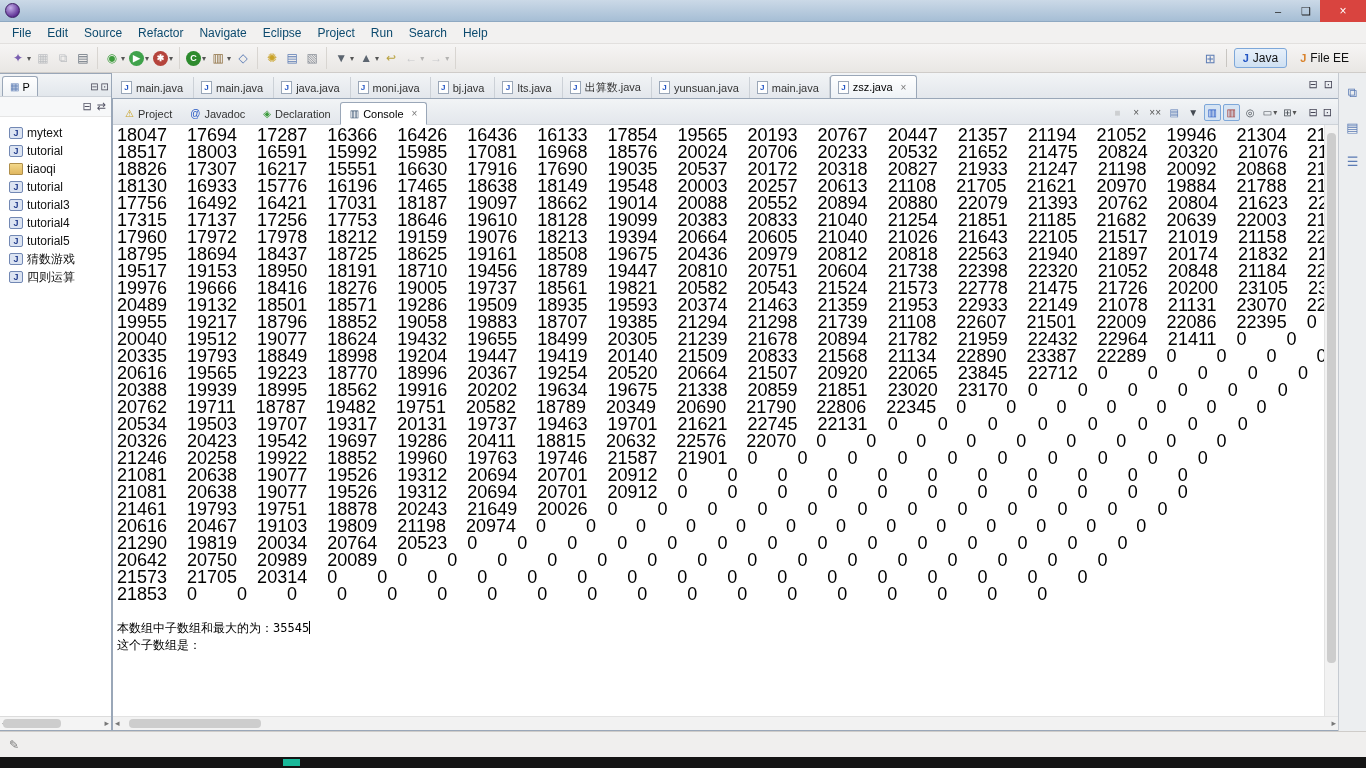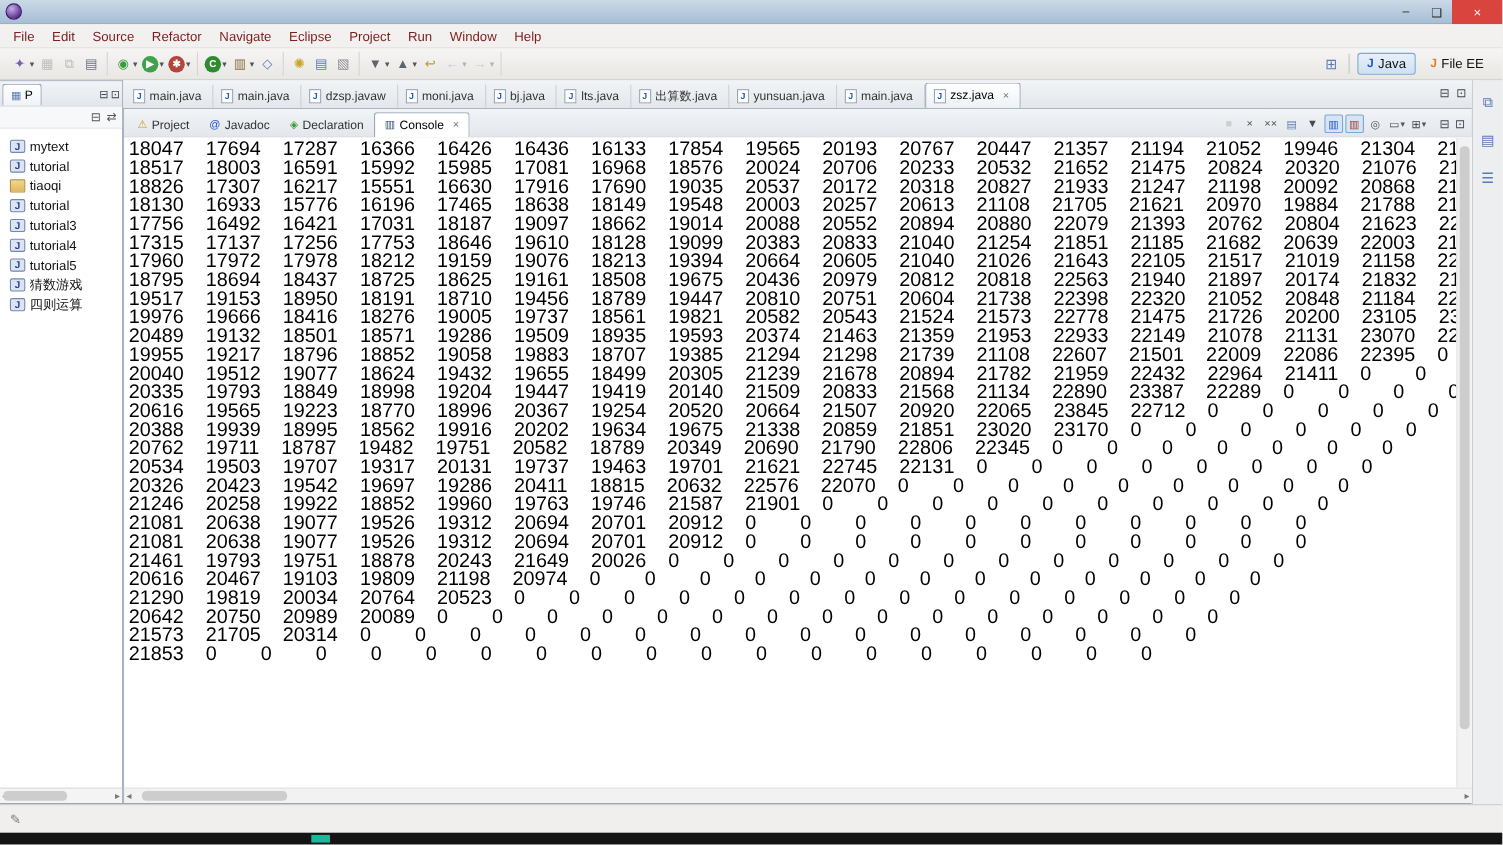--- a/index.html
+++ b/index.html
@@ -10,21 +10,21 @@
   
   .titlebar{position:absolute;top:0;left:0;right:0;height:22px;background:linear-gradient(#cbd9e7,#a6bed5);display:flex;align-items:center;border-bottom:1px solid #8fa9c2;}
   .eclipse-logo{width:15px;height:15px;margin-left:5px;border-radius:50%;background:radial-gradient(circle at 35% 30%,#c4b0ea,#5b2d91 75%);border:1px solid #3c1e62;}
   .title-text{position:absolute;left:120px;right:120px;text-align:center;font-size:13px;color:#1b1b1b;white-space:nowrap;overflow:hidden;}
   .win-controls{position:absolute;right:0;top:0;height:22px;display:flex;}
   .win-btn{width:28px;height:22px;display:flex;align-items:center;justify-content:center;font-size:11px;color:#222;}
   .win-btn.close{width:46px;background:#d9443f;color:#fff;font-size:12px;}
 
   
   .menubar{position:absolute;top:22px;left:0;right:0;height:22px;background:#f2f1f0;border-bottom:1px solid #e2e0de;display:flex;align-items:center;padding-left:4px;}
-  .menu-item{padding:3px 8px;color:#7f1d1d;}
+  .menu-item{padding:3px 8px;color:#0c4a6e;}
 
   
   .toolbar{position:absolute;top:44px;left:0;right:0;height:29px;background:linear-gradient(#f6f5f4,#e9e7e4);border-bottom:1px solid #cfccc9;display:flex;align-items:center;padding:0 4px;}
   .tb-groups{display:flex;align-items:center;height:100%;}
   .tb-group{display:flex;align-items:center;padding:0 4px;border-right:1px solid #d8d5d1;height:22px;}
   .tb-btn{display:flex;align-items:center;padding:2px 2px;border-radius:2px;}
   .tb-btn.disabled{opacity:.38;}
   .tb-glyph{font-size:12px;line-height:16px;width:16px;text-align:center;}
   .tb-glyph.circle{width:15px;height:15px;border-radius:50%;color:#fff;font-size:9px;line-height:15px;font-weight:bold;}
   .tb-dd{font-size:8px;color:#555;margin-left:1px;}
@@ -118,21 +118,21 @@
 
   <div class="menubar">
       <span class="menu-item">File</span>
       <span class="menu-item">Edit</span>
       <span class="menu-item">Source</span>
       <span class="menu-item">Refactor</span>
       <span class="menu-item">Navigate</span>
       <span class="menu-item">Eclipse</span>
       <span class="menu-item">Project</span>
       <span class="menu-item">Run</span>
-      <span class="menu-item">Window</span>
+      <span class="menu-item">Search</span>
       <span class="menu-item">Help</span>
     </div>
 
   <div class="toolbar">
     <div class="tb-groups">
         <div class="tb-group">
           <span class="tb-btn">
             <span class="tb-glyph" style="color: rgb(122, 95, 176);">✦</span>
             <span class="tb-dd">▾</span>
           </span>
@@ -287,21 +287,21 @@
         <div class="etab">
             <span class="jicon">J</span>
             <span>main.java</span>
           </div>
           <div class="etab">
             <span class="jicon">J</span>
             <span>main.java</span>
           </div>
           <div class="etab">
             <span class="jicon">J</span>
-            <span>dzsp.javaw</span>
+            <span>java.java</span>
           </div>
           <div class="etab">
             <span class="jicon">J</span>
             <span>moni.java</span>
           </div>
           <div class="etab">
             <span class="jicon">J</span>
             <span>bj.java</span>
           </div>
           <div class="etab">
@@ -416,20 +416,22 @@
 20326    20423    19542    19697    19286    20411    18815    20632    22576    22070    0        0        0        0        0        0        0        0        0
 21246    20258    19922    18852    19960    19763    19746    21587    21901    0        0        0        0        0        0        0        0        0        0
 21081    20638    19077    19526    19312    20694    20701    20912    0        0        0        0        0        0        0        0        0        0        0
 21081    20638    19077    19526    19312    20694    20701    20912    0        0        0        0        0        0        0        0        0        0        0
 21461    19793    19751    18878    20243    21649    20026    0        0        0        0        0        0        0        0        0        0        0        0
 20616    20467    19103    19809    21198    20974    0        0        0        0        0        0        0        0        0        0        0        0        0
 21290    19819    20034    20764    20523    0        0        0        0        0        0        0        0        0        0        0        0        0        0
 20642    20750    20989    20089    0        0        0        0        0        0        0        0        0        0        0        0        0        0        0
 21573    21705    20314    0        0        0        0        0        0        0        0        0        0        0        0        0        0        0        0
 21853    0        0        0        0        0        0        0        0        0        0        0        0        0        0        0        0        0        0</pre>
+            <div class="console-line"><span>本数组中子数组和最大的为：35545</span><span class="caret"></span></div>
+            <div class="console-line">这个子数组是：</div>
           </div>
           <div class="vscroll">
             <span class="thumb"></span>
           </div>
         </div>
 
         <div class="hscroll">
           <span class="scroll-arrow left">◂</span>
           <span class="thumb"></span>
           <span class="scroll-arrow right">▸</span>

